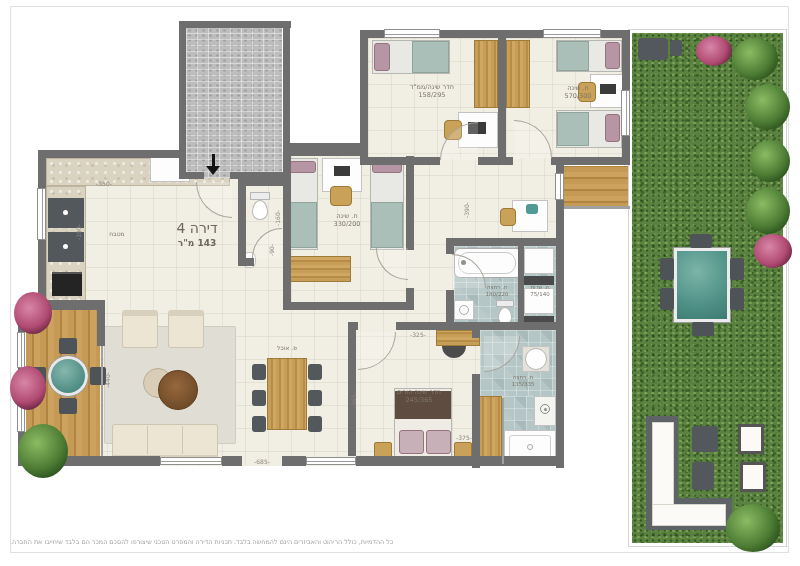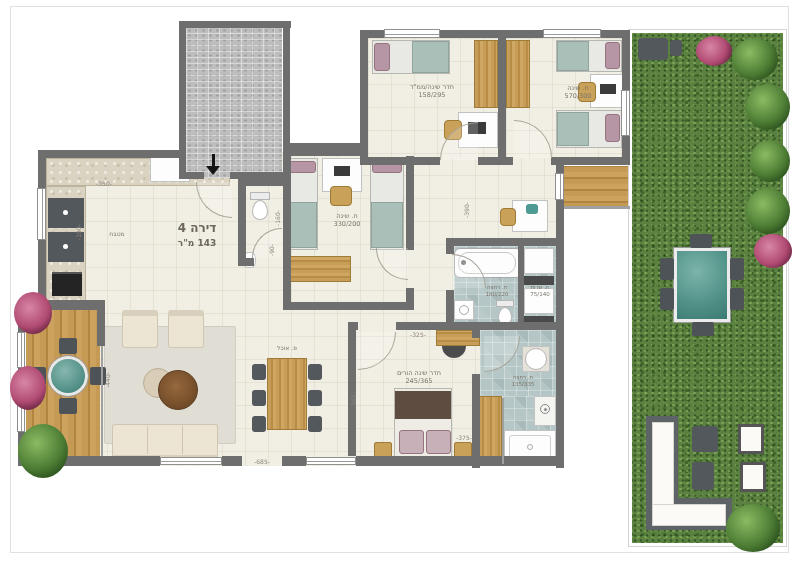--- a/index.html
+++ b/index.html
@@ -52,21 +52,21 @@
   .cream{position:absolute;background:#ece5d4;border:1px solid #cfc6b0;border-radius:3px}
   .darkc{position:absolute;background:#53585c;border-radius:3px}
   .whitebox{position:absolute;background:#fdfdfd;border:1px solid #c2c2c2}
   .bed{position:absolute;background:#e8e8e4;border:1px solid #b7b7b2}
   .pillow{position:absolute;background:#b696a4;border:1px solid #95747f;border-radius:3px}
   .blanket{position:absolute;background:#aabfb7;border:1px solid #8fa49c}
   .wchair{position:absolute;background:#c9a158;border:1px solid #9d7a35;border-radius:4px}
   .rug{position:absolute;background:#e0ddd5;border:1px solid #d0ccc2;border-radius:2px}
   .lbl{position:absolute;color:#7c766b;font-size:6.5px;line-height:1.3;text-align:center;
        direction:rtl;transform:translate(-50%,-50%);white-space:nowrap}
-  .title1{position:absolute;color:#6d675e;font-size:12px;font-weight:bold;direction:rtl;
+  .title1{position:absolute;color:#6d675e;font-size:14px;font-weight:normal;direction:rtl;
        transform:translate(-50%,-50%);white-space:nowrap}
   .title2{position:absolute;color:#6d675e;font-size:9px;font-weight:bold;direction:rtl;
        transform:translate(-50%,-50%);white-space:nowrap}
   .dim{position:absolute;color:#8d887e;font-size:6px;transform:translate(-50%,-50%);white-space:nowrap}
   .dim::before{content:"-"}.dim::after{content:"-"}
   .dimv{position:absolute;color:#8d887e;font-size:6px;transform:translate(-50%,-50%) rotate(-90deg);white-space:nowrap}
   .dimv::before{content:"-"}.dimv::after{content:"-"}
   .plant{position:absolute;border-radius:50%}
   .pg{background:radial-gradient(circle at 38% 35%,#8cbb63,#4d7d34 55%,#2e551f 78%)}
   .pp{background:radial-gradient(circle at 40% 38%,#d886a6,#b14b73 55%,#742b49 78%)}
@@ -296,21 +296,21 @@
     <div>158/295</div>
   </div>
   <div class="lbl" style="left:578px;top:92px">
     <div>ח. שינה</div>
     <div>570/300</div>
   </div>
   <div class="lbl" style="left:347px;top:220px">
     <div>ח. שינה</div>
     <div>330/200</div>
   </div>
-  <div class="lbl" style="left:419px;top:377px">
+  <div class="lbl" style="left:419px;top:396px">
     <div>חדר שינה הורים</div>
     <div>245/365</div>
   </div>
   <div class="lbl" style="left:497px;top:291px;font-size:5.5px">
     <div>ח. רחצה</div>
     <div>180/220</div>
   </div>
   <div class="lbl" style="left:540px;top:291px;font-size:5.5px">
     <div>ח. שרות</div>
     <div>75/140</div>
@@ -335,13 +335,14 @@
   <i class="plant pp" style="left:10px;top:366px;width:36px;height:44px"></i>
   <i class="plant pg" style="left:18px;top:424px;width:50px;height:54px"></i>
   <i class="plant pp" style="left:696px;top:36px;width:36px;height:30px"></i>
   <i class="plant pg" style="left:732px;top:38px;width:46px;height:42px"></i>
   <i class="plant pg" style="left:746px;top:84px;width:44px;height:46px"></i>
   <i class="plant pg" style="left:750px;top:140px;width:40px;height:42px"></i>
   <i class="plant pg" style="left:746px;top:188px;width:44px;height:46px"></i>
   <i class="plant pp" style="left:754px;top:234px;width:38px;height:34px"></i>
   <i class="plant pg" style="left:726px;top:504px;width:54px;height:48px"></i>
 
+  <span class="disc" style="left:10px;top:538px">כל ההדמיות, כולל הריהוט והאביזרים הינם להמחשה בלבד. תכניות הדירה והמפרט הטכני שיצורפו להסכם המכר הם בלבד שיחייבו את החברה.</span>
 </div>
 
 </body></html>

